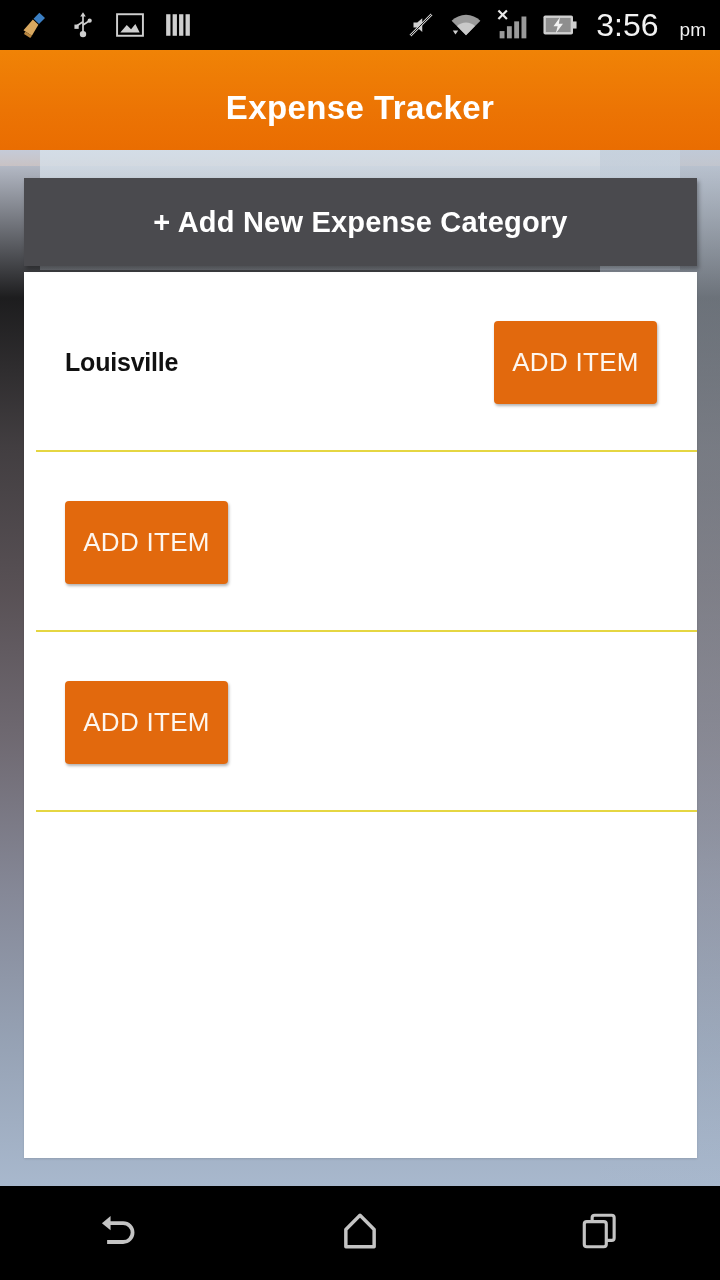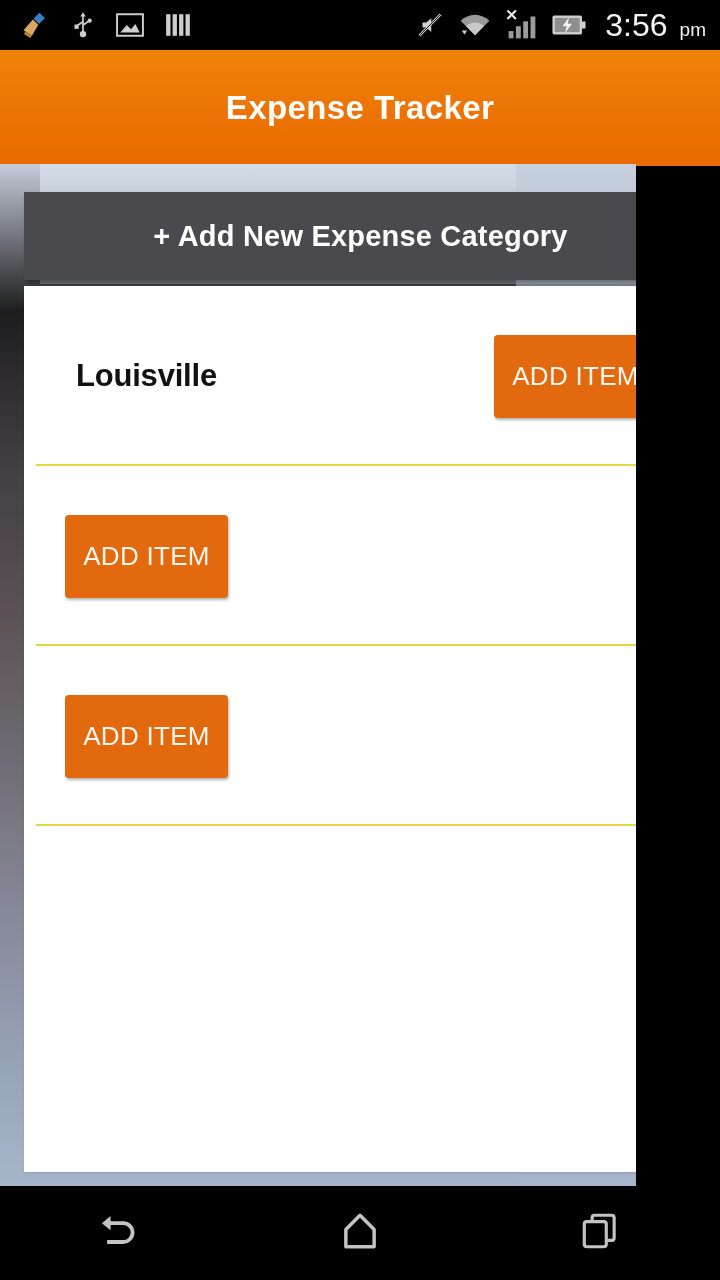--- a/index.html
+++ b/index.html
@@ -15,38 +15,38 @@
     position:absolute; left:0; top:0; width:720px; height:50px;
     background:#000; display:flex; align-items:center;
     padding:0 14px 0 20px;
   }
   .sb-left{ display:flex; align-items:center; gap:20px; }
   .sb-right{ margin-left:auto; display:flex; align-items:center; gap:12px; }
   .sb-icon{ display:flex; align-items:center; justify-content:center; }
   .sb-clock{
     color:#f2f2f2; font-size:32px; font-weight:400;
     letter-spacing:0px; margin-left:6px; display:flex;
-    align-items:baseline; gap:12px;
+    align-items:baseline; gap:21px;
   }
   .sb-clock .ampm{ font-size:19px; }
 
   
   .appbar{
     position:absolute; left:0; top:50px; width:720px; height:116px;
     background:linear-gradient(to bottom,#f08306 0%,#ec7404 52%,#e96a00 100%);
     display:flex; align-items:center; justify-content:center;
   }
   .appbar-title{
     color:#ffffff; font-size:33px; font-weight:bold;
     letter-spacing:0.4px;
   }
 
   
   .content{
-    position:absolute; left:0; top:164px; width:636px; height:1036px;
+    position:absolute; left:0; top:150px; width:720px; height:1036px;
     background:
       linear-gradient(to bottom,
         rgba(197,203,216,1) 0%,
         rgba(206,205,214,14%),
         rgba(218,205,214,30%),
         rgba(222,203,214,40%),
         rgba(214,203,219,52%),
         rgba(196,200,222,68%),
         rgba(178,192,214,84%),
         rgba(168,184,205,100%));
@@ -81,22 +81,22 @@
     position:absolute; left:24px; top:122px; width:673px; height:886px;
     background:#ffffff; z-index:2;
     box-shadow:0 1px 2px rgba(0,0,0,.12);
   }
   .cat-row{
     position:relative; height:180px;
     display:flex; align-items:center;
     padding:0 18px 0 41px;
   }
   .cat-name{
-    font-size:31px; font-weight:bold; color:#111111;
-    letter-spacing:-0.2px; flex:1;margin-left:11px;
+    font-size:25px; font-weight:bold; color:#111111;
+    letter-spacing:-0.2px; flex:1;
   }
   .add-item-btn{
     width:163px; height:83px; border:none; border-radius:4px;
     background:#e2690d; color:#fdf6ef;
     font-family:"Liberation Sans", sans-serif;
     font-size:26px; font-weight:400; letter-spacing:.3px;
     box-shadow:1px 2px 3px rgba(0,0,0,.30);
     cursor:pointer; margin-right:22px;text-align:center;
   }
   .divider{

